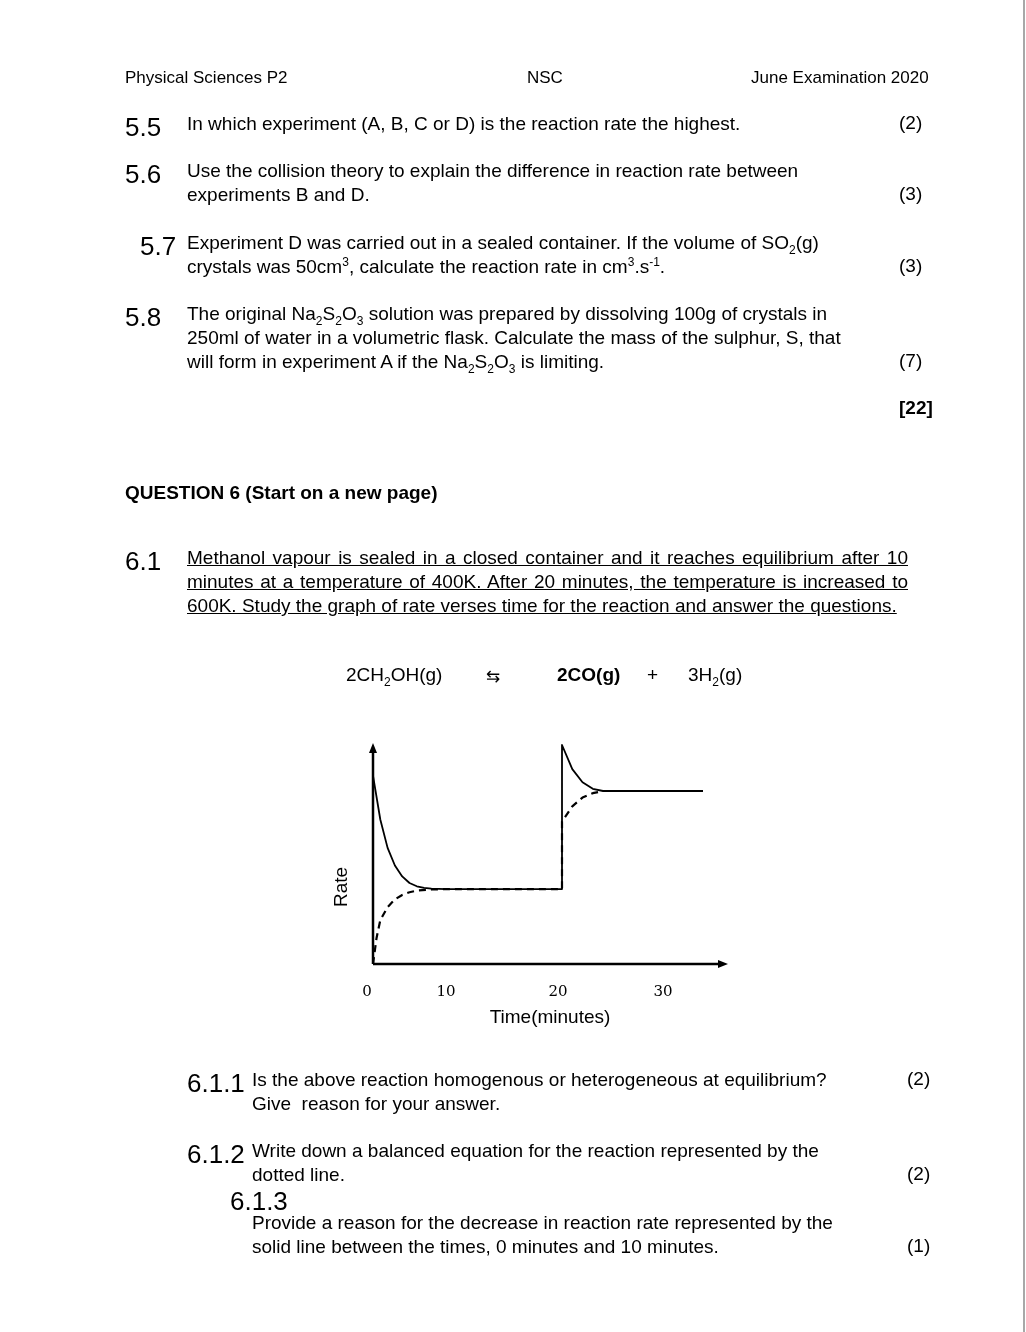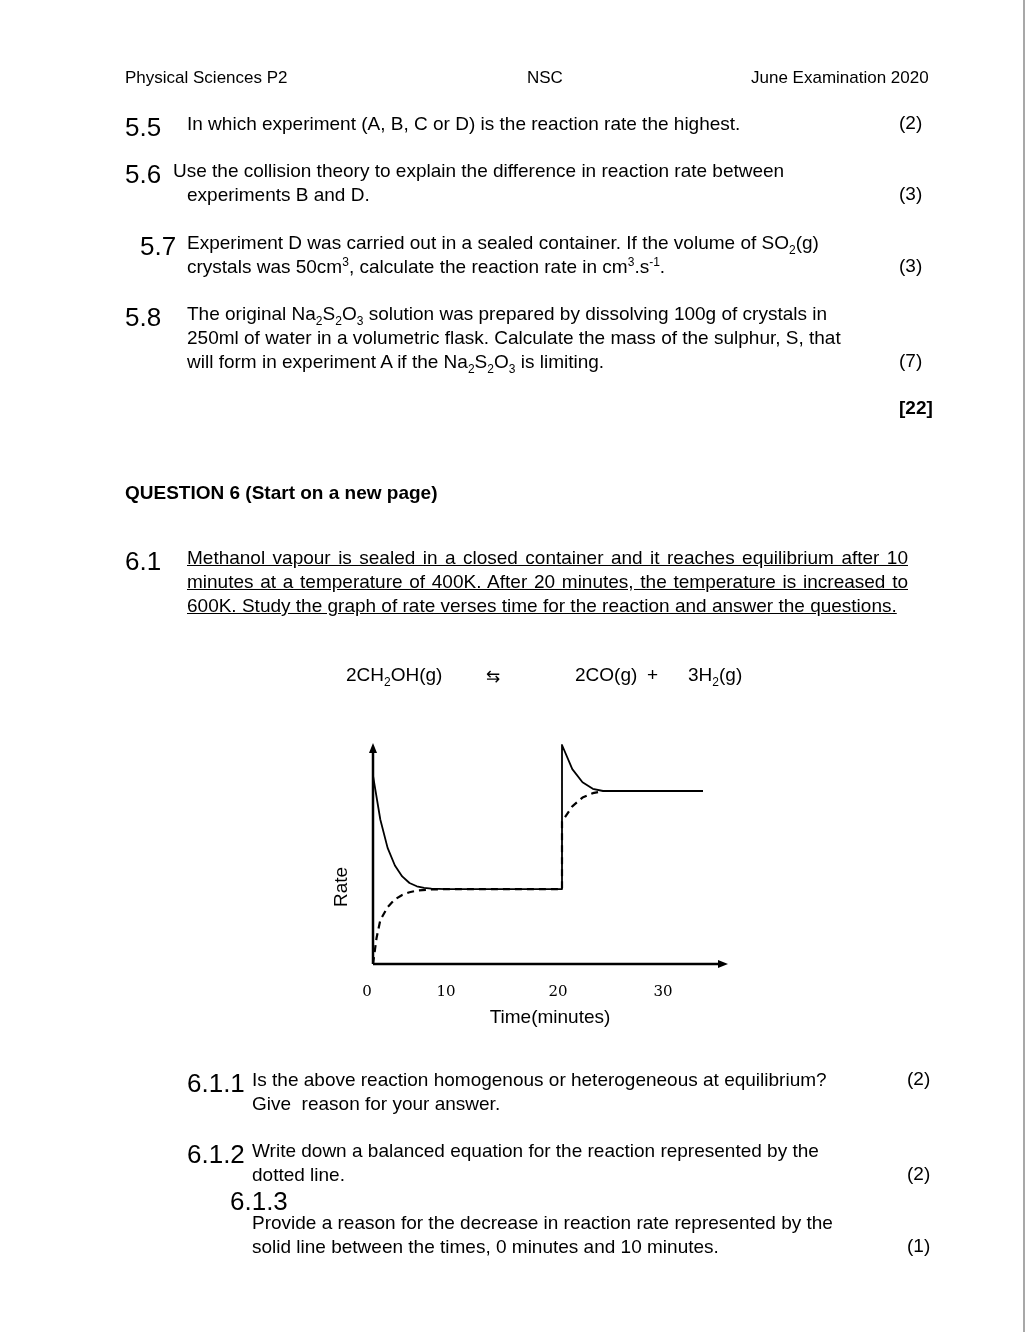--- a/index.html
+++ b/index.html
@@ -27,21 +27,21 @@
 <div class="abs hdr" style="left:751px;">June Examination 2020</div>
 
 <div>
   <div class="num" style="left:125px; top:112px;">5.5</div>
   <div class="body" style="left:187px; top:112px;">In which experiment (A, B, C or D) is the reaction rate the highest.</div>
   <div class="mark" style="left:899px; top:112px;">(2)</div>
 </div>
 
 <div>
   <div class="num" style="left:125px; top:159px;">5.6</div>
-  <div class="body" style="left:173px; top:159px;">Use the collision theory to explain the difference in reaction rate between</div>
+  <div class="body" style="left:187px; top:159px;">Use the collision theory to explain the difference in reaction rate between</div>
   <div class="body" style="left:187px; top:183px;text-align:right;">experiments B and D.</div>
   <div class="mark" style="left:899px; top:183px;">(3)</div>
 </div>
 
 <div>
   <div class="num" style="left:140px; top:231px;">5.7</div>
   <div class="body" style="left:187px; top:231px;"><span>Experiment D was carried out in a sealed container. If the volume of SO</span><sub>2</sub><span>(g)</span></div>
   <div class="body" style="left:187px; top:255px;"><span>crystals was 50cm</span><sup>3</sup><span>, calculate the reaction rate in cm</span><sup>3</sup><span>.s</span><sup>-1</sup><span>.</span></div>
   <div class="mark" style="left:899px; top:255px;">(3)</div>
 </div>
@@ -59,21 +59,21 @@
 <div class="abs bold" style="left:125px; top:482px; font-size:19px;">QUESTION 6 (Start on a new page)</div>
 
 <div>
   <div class="num" style="left:125px; top:546px;">6.1</div>
   <div class="body justify" style="left:187px; top:546px; width:721px;text-decoration:underline;">Methanol vapour is sealed in a closed container and it reaches equilibrium after 10 minutes at a temperature of 400K. After 20 minutes, the temperature is increased to 600K. Study the graph of rate verses time for the reaction and answer the questions.</div>
 </div>
 
 <div>
   <div class="eq" style="left:346px;"><span>2CH</span><sub>2</sub><span>OH(g)</span></div>
   <div class="eq" style="left:486px; font-size:17px; top:666px;">⇆</div>
-  <div class="eq" style="left:575px;">2CO(g)</div>
+  <div class="eq" style="left:557px;font-weight:bold;">2CO(g)</div>
   <div class="eq" style="left:647px;">+</div>
   <div class="eq" style="left:688px;"><span>3H</span><sub>2</sub><span>(g)</span></div>
 </div>
 
 <svg id="chart" width="1026" height="1332" style="position:absolute; left:0; top:0; pointer-events:none;">
   <g id="axes">
     <line x1="373" y1="964" x2="373" y2="749" stroke="#000" stroke-width="2.5"></line>
     <polygon points="373,743 369,753 377,753" fill="#000"></polygon>
     <line x1="373" y1="964" x2="722" y2="964" stroke="#000" stroke-width="2.5"></line>
     <polygon points="728,964 718,960 718,968" fill="#000"></polygon>

